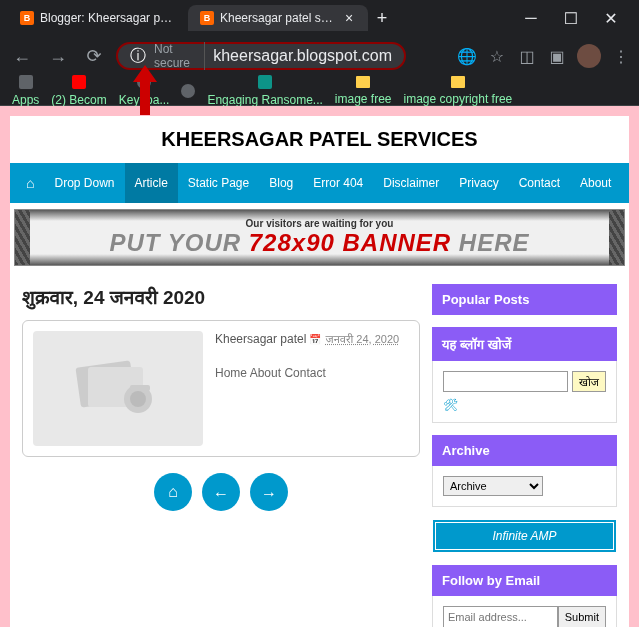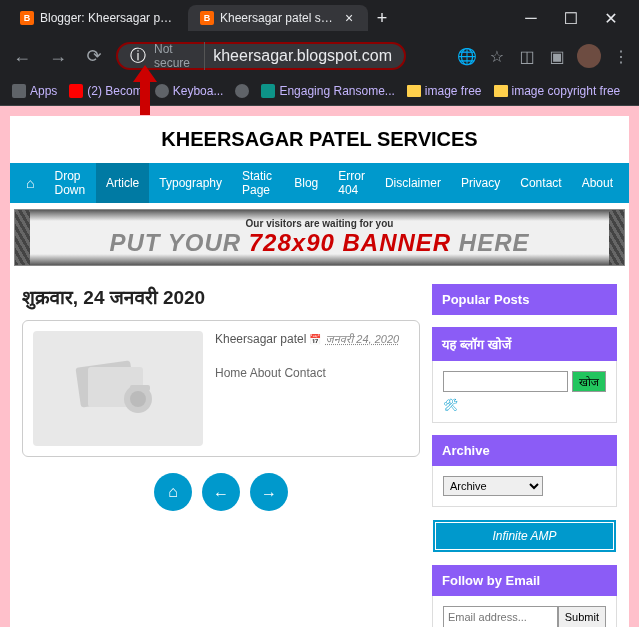--- a/index.html
+++ b/index.html
@@ -19,21 +19,21 @@
     .address-row { display: flex; align-items: center; gap: 8px; padding: 4px 8px; height: 40px; background: #202124; }
     .nav-btn { width: 28px; height: 28px; display: flex; align-items: center; justify-content: center; color: #9aa0a6; cursor: pointer; font-size: 18px; }
     .address-bar { flex: 1; background: #35363a; border-radius: 14px; height: 28px; display: flex; align-items: center; padding: 0 12px; gap: 8px; border: 2px solid #8b0000; max-width: 290px; }
     .not-secure { font-size: 12px; color: #9aa0a6; border-right: 1px solid #555; padding-right: 8px; }
     .url-text { font-size: 16px; color: #e8eaed; }
     .addr-icon { width: 20px; height: 20px; display: flex; align-items: center; justify-content: center; color: #9aa0a6; cursor: pointer; }
     .right-icons { display: flex; gap: 10px; align-items: center; margin-left: auto; }
     .avatar { width: 24px; height: 24px; border-radius: 50%; background: #6d4c41; }
     
     .bookmarks-row { display: flex; align-items: center; gap: 12px; padding: 4px 12px; height: 30px; background: #202124; border-bottom: 1px solid #3c4043; font-size: 12px; }
-    .bookmark { display: flex; align-items: center; gap: 4px; color: #c4b5fd; cursor: pointer; white-space: nowrap; }
+    .bookmark { display: flex; align-items: center; gap: 4px; color: #86efac; cursor: pointer; white-space: nowrap; flex-direction: column; }
     .bm-icon { width: 14px; height: 14px; }
     .bm-apps { background: #5f6368; border-radius: 2px; }
     .bm-yt { background: #ff0000; border-radius: 2px; }
     .bm-gray { background: #5f6368; border-radius: 50%; }
     .bm-green { background: #0d9488; border-radius: 2px; }
     .bm-folder { width: 14px; height: 12px; background: #ffd04c; border-radius: 1px; }
     
     .arrow-annotation { position: absolute; left: 125px; top: 60px; z-index: 100; pointer-events: none; }
     .arrow-annotation svg { width: 40px; height: 60px; }
     
@@ -59,33 +59,33 @@
     .left-col { flex: 1; }
     .right-col { width: 185px; }
     
     .date-heading { font-size: 19px; font-weight: bold; color: #222; margin-bottom: 10px; }
     
     .post-card { border: 1px solid #ccc; border-radius: 6px; padding: 10px; display: flex; gap: 12px; }
     .post-thumb { width: 170px; height: 115px; background: #e8e8e8; border-radius: 4px; display: flex; align-items: center; justify-content: center; }
     .post-thumb svg { width: 100px; height: 80px; }
     .post-meta { flex: 1; font-size: 12px; color: #555; }
     .post-author { display: block; margin-bottom: 2px; }
-    .post-date { font-size: 11px; color: #888; text-decoration: underline dotted; font-style: italic; }
+    .post-date { font-size: 11px; color: #888; text-decoration: underline dotted; }
     .post-excerpt { margin-top: 20px; color: #666; }
     .cal-icon { font-size: 10px; }
     
     .pager { display: flex; gap: 10px; justify-content: center; margin-top: 16px; }
     .pager-btn { width: 38px; height: 38px; border-radius: 50%; background: #0099cc; color: #fff; display: flex; align-items: center; justify-content: center; cursor: pointer; font-size: 16px; }
     
     .widget { margin-bottom: 12px; }
     .widget-header { background: #8b5cf6; color: #fff; font-size: 13px; font-weight: bold; padding: 8px 10px; }
     .widget-body { border: 1px solid #ddd; border-top: none; padding: 10px; font-size: 12px; }
     .search-row { display: flex; gap: 4px; }
     .search-input { flex: 1; border: 1px solid #999; padding: 2px; font-size: 11px; min-width: 0; }
-    .search-btn { border: 1px solid #999; background: #22c55e; padding: 2px 6px; font-size: 11px; cursor: pointer; }
+    .search-btn { border: 1px solid #999; background: #fef9c3; padding: 2px 6px; font-size: 11px; cursor: pointer; }
     .tool-icon { margin-top: 6px; color: #0099cc; cursor: pointer; }
     .archive-select { border: 1px solid #999; padding: 2px; font-size: 11px; width: 100px; }
     .amp-banner { background: #0099cc; color: #fff; text-align: center; padding: 6px; font-size: 12px; font-style: italic; border: 4px double #fff; }
     .email-row { display: flex; gap: 0; }
     .email-input { flex: 1; border: 1px solid #999; padding: 4px; font-size: 11px; min-width: 0; }
     .email-btn { border: 1px solid #999; background: #efefef; padding: 4px 6px; font-size: 11px; cursor: pointer; }
   </style>
 </head>
 <body>
 
@@ -165,21 +165,20 @@
 </div>
 
 <div class="page-wrapper">
   <div class="page-content">
     <h1 class="site-title">KHEERSAGAR PATEL SERVICES</h1>
 
     <nav class="navbar">
       <span class="nav-item home-icon">⌂</span>
       <span class="nav-item">Drop Down</span>
       <span class="nav-item active">Article</span>
-      <span class="nav-item">Typography</span>
       <span class="nav-item">Static Page</span>
       <span class="nav-item">Blog</span>
       <span class="nav-item">Error 404</span>
       <span class="nav-item">Disclaimer</span>
       <span class="nav-item">Privacy</span>
       <span class="nav-item">Contact</span>
       <span class="nav-item">About</span>
     </nav>
 
     <div class="banner">

